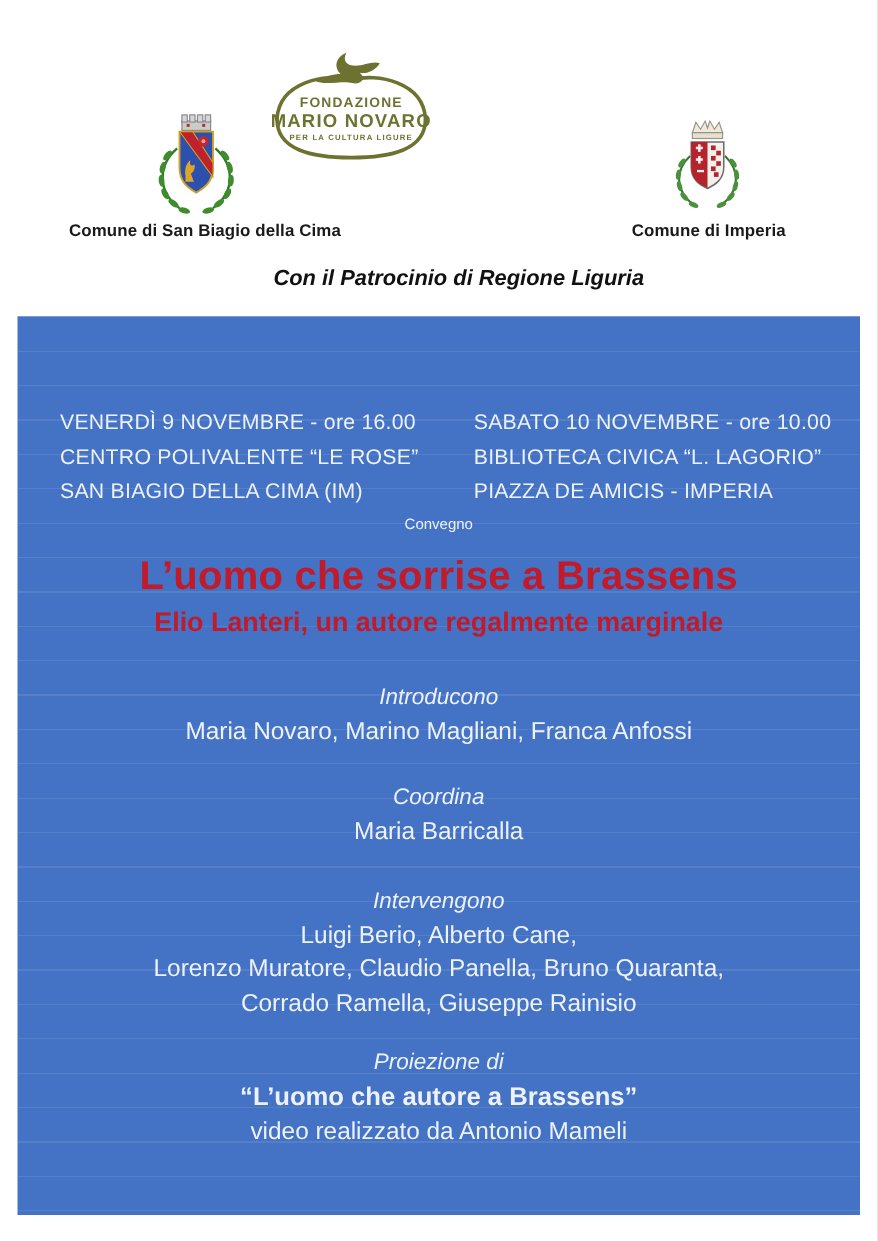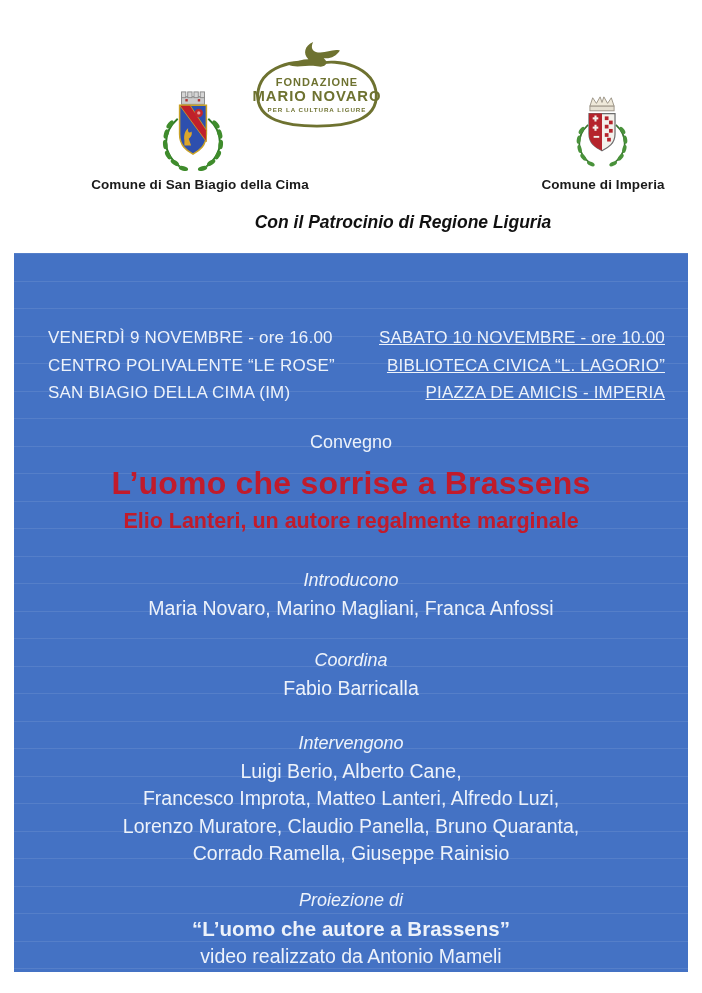--- a/index.html
+++ b/index.html
@@ -1,43 +1,43 @@
 <!DOCTYPE html>
 <html><head>
 <meta charset="utf-8">
 <style>
   html,body{margin:0;padding:0;background:#fff;}
   body{width:702px;height:993px;position:relative;overflow:hidden;
        font-family:"Liberation Sans", sans-serif;}
   .page{position:absolute;inset:0;background:#ffffff;}
 
   
-  .header{position:absolute;top:0;left:0;width:562px;height:250px;margin-left:36px;}
+  .header{position:absolute;top:0;left:0;width:562px;height:250px;}
   .logo-center{position:absolute;top:40px;left:50%;transform:translateX(-50%);}
   .crest-left{position:absolute;top:90px;left:118px;}
   .crest-right{position:absolute;top:95px;left:533px;}
   .caption{position:absolute;top:177px;font-size:13.5px;font-weight:bold;color:#1a1a1a;
            text-align:center;letter-spacing:.1px;}
   .caption.left{left:38px;width:252px;}
   .caption.right{left:492px;width:150px;}
   .patronage{position:absolute;top:212px;left:0;width:702px;text-align:center;
              font-size:17.5px;font-weight:bold;font-style:italic;color:#111;padding-left:16px;}
 
   
   .panel{position:absolute;top:253px;left:14px;width:674px;height:719px;
          background-color:#4472C4;
          background-image:repeating-linear-gradient(180deg,
             rgba(255,255,255,0.09) 0px, rgba(255,255,255,0.09) 1px,
             rgba(255,255,255,0) 1px, rgba(255,255,255,0) 27.5px);
          color:#EDF2FA;box-sizing:border-box;}
   .dates{display:flex;justify-content:space-between;padding:45px 23px 0 34px;
          font-size:17px;line-height:27.5px;letter-spacing:.2px;margin-top:26px;}
   .dates .evt-left{text-align:left;}
-  .dates .evt-right{text-align:right;text-decoration:underline;}
-  .kicker{text-align:center;margin-top:23px;font-size:18px;line-height:24px;}
+  .dates .evt-right{}
+  .kicker{text-align:center;font-size:12px;line-height:24px;}
   .title{text-align:center;margin-top:7px;font-size:32px;font-weight:bold;
          line-height:44px;color:#C11B2B;letter-spacing:.2px;}
   .subtitle{text-align:center;margin-top:1px;font-size:21.5px;font-weight:bold;
             line-height:30px;color:#C11B2B;}
   .section-label{text-align:center;font-style:italic;font-size:18px;line-height:25px;}
   .names{text-align:center;font-size:19.5px;line-height:27.5px;}
   .lbl-introduce{margin-top:32px;}
   .lbl-coordina{margin-top:26px;}
   .lbl-intervengono{margin-top:28px;}
   .lbl-proiezione{margin-top:20px;}
@@ -159,25 +159,24 @@
     </div>
 
     <div class="kicker">Convegno</div>
     <div class="title">L’uomo che sorrise a Brassens</div>
     <div class="subtitle">Elio Lanteri, un autore regalmente marginale</div>
 
     <div class="section-label lbl-introduce">Introducono</div>
     <div class="names tight">Maria Novaro, Marino Magliani, Franca Anfossi</div>
 
     <div class="section-label lbl-coordina">Coordina</div>
-    <div class="names tight">Fabio Barricalla</div>
+    <div class="names tight">Maria Barricalla</div>
 
     <div class="section-label lbl-intervengono">Intervengono</div>
     <div class="names tight">Luigi Berio, Alberto Cane,</div>
-    <div class="names">Francesco Improta, Matteo Lanteri, Alfredo Luzi,</div>
     <div class="names">Lorenzo Muratore, Claudio Panella, Bruno Quaranta,</div>
     <div class="names">Corrado Ramella, Giuseppe Rainisio</div>
 
     <div class="section-label lbl-proiezione">Proiezione di</div>
     <div class="screening-title">“L’uomo che autore a Brassens”</div>
     <div class="names">video realizzato da Antonio Mameli</div>
   </div>
 
 </div>
 

